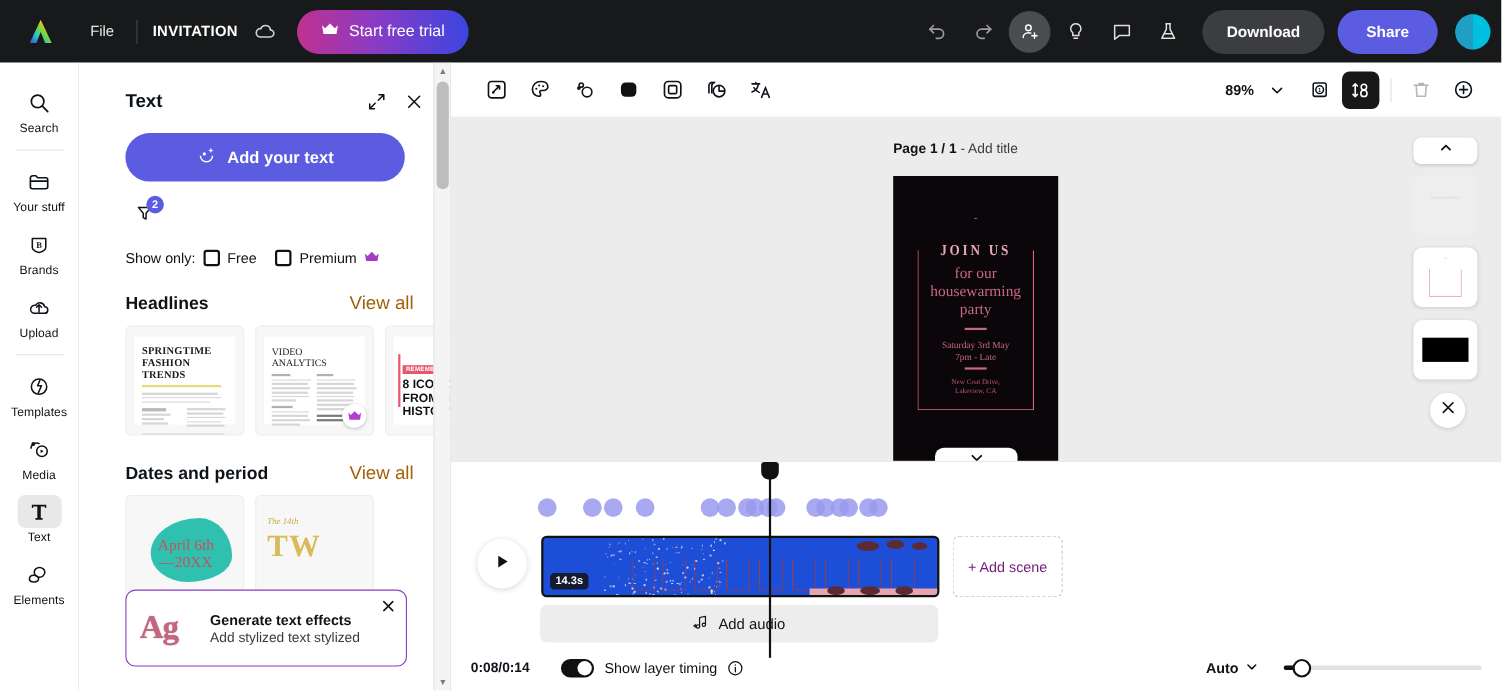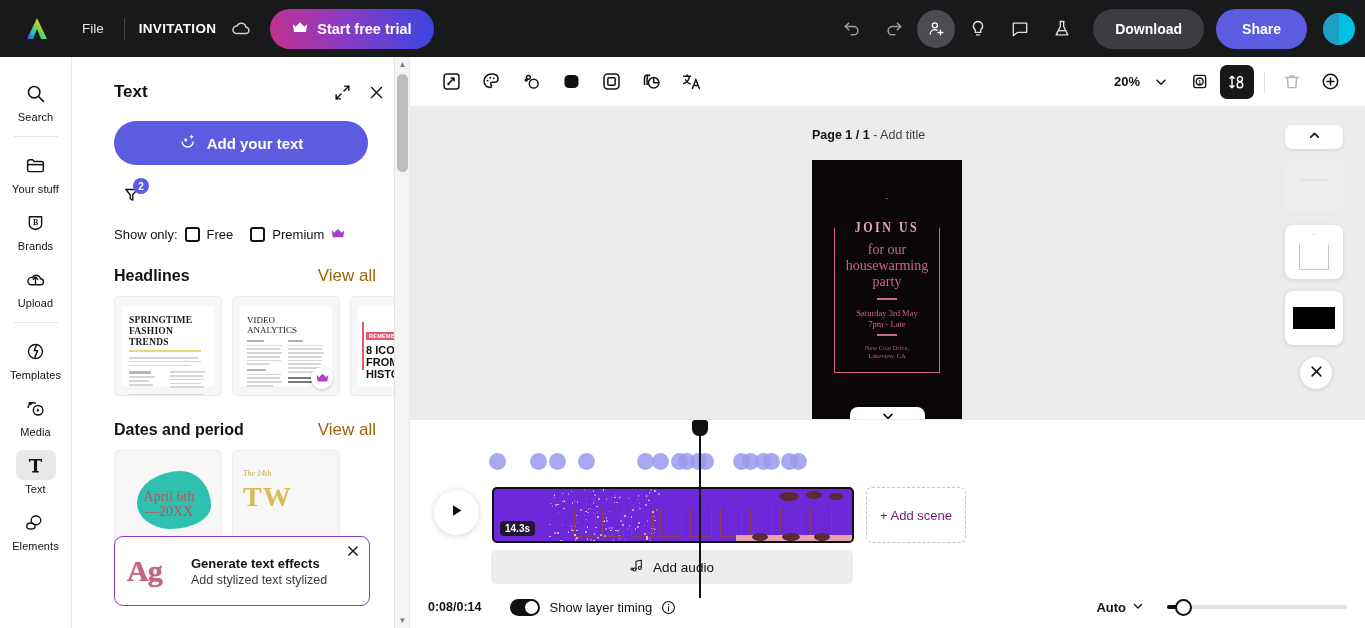--- a/index.html
+++ b/index.html
@@ -21,21 +21,21 @@
     padding:6px 8px; border-radius:6px;
   }
   .vdiv { width:1px; height:22px; background:#46474a; margin-left:12px; }
   .doc-title {
     color:#fff; font-size:13.5px; font-weight:bold; margin-left:14px; letter-spacing:.3px;
   }
   .cloud-ico { margin-left:14px; width:22px; height:22px; opacity:.9; }
   .trial-btn {
     margin-left:18px; height:40px; padding:0 22px; border-radius:20px;
     background:linear-gradient(90deg,#c0318f 0%,#8b3bc4 45%,#3b46e0 100%);
-    color:#fff; font-size:14.5px; font-weight:bold; display:flex;
+    color:#fff; font-size:14.5px; font-weight:normal; display:flex;
     align-items:center; gap:9px; cursor:pointer; border:none;
   }
   .tb-right { position:absolute; right:10px; top:0; height:57px; display:flex; align-items:center; gap:4px; }
   .tb-ico {
     width:38px; height:38px; border-radius:50%; display:flex; align-items:center;
     justify-content:center; cursor:pointer;
   }
   .tb-ico.filled { background:#4b4c50; }
   .download-btn {
     height:40px; padding:0 22px; border-radius:20px; background:#3c3d41; color:#fff;
@@ -308,21 +308,21 @@
     content:""; position:absolute; left:-7px; top:-4px; width:16px; height:16px;
     background:#111; border-radius:3px 3px 7px 7px;
   }
   .play-btn {
     position:absolute; left:24px; top:70px; width:45px; height:45px; border-radius:50%;
     background:#fff; box-shadow:0 1px 6px rgba(0,0,0,.16); display:flex;
     align-items:center; justify-content:center; cursor:pointer;
   }
   .scene {
     position:absolute; left:82px; top:67px; width:362px; height:56px;
-    border:2px solid #111; border-radius:5px; background:#6d28d9; overflow:hidden;
+    border:2px solid #111; border-radius:5px; background:#1d4ed8; overflow:hidden;
     cursor:pointer;
   }
   .scene-dur {
     position:absolute; left:6px; bottom:5px; background:rgba(20,20,20,.85); color:#fff;
     font-size:10px; font-weight:bold; padding:2px 5px; border-radius:4px; z-index:3;
   }
   .sc-house {
     position:absolute; top:10px; width:22px; height:38px; border:1px solid #8d3f54;
     clip-path: polygon(0 9px, 50% 0, 100% 9px, 100% 100%, 0 100%);
   }
@@ -753,21 +753,21 @@
     </div>
     <div class="et-ico">
       <svg width="21" height="21" viewBox="0 0 24 24" fill="none" stroke="#0e1318" stroke-width="1.6" stroke-linecap="round">
         <path d="M3 6h8M7 4.5v1.5M9.5 6c0 3.5-2.5 7-6.5 8.5"></path>
         <path d="M5 10c1.5 2.5 3.5 4 5.5 4.8"></path>
         <path d="M13 20l4-10 4 10M14.4 16.6h5.2"></path>
       </svg>
     </div>
 
     <div class="et-right">
-      <div class="zoom-pct">20%</div>
+      <div class="zoom-pct">89%</div>
       <div class="et-chip">
         <svg width="16" height="16" viewBox="0 0 24 24" fill="none" stroke="#0e1318" stroke-width="2.2" stroke-linecap="round" stroke-linejoin="round">
           <path d="M6 9.5l6 6 6-6"></path>
         </svg>
       </div>
       <div class="et-chip">
         <svg width="21" height="21" viewBox="0 0 24 24" fill="none" stroke="#0e1318" stroke-width="1.6">
           <path d="M7.5 5h9.5a2 2 0 0 1 2 2v10a2 2 0 0 1-2 2H7.5a2 2 0 0 1-2-2V7a2 2 0 0 1 2-2z"></path>
           <circle cx="12.2" cy="12" r="4"></circle>
           <text x="12.2" y="14.3" font-size="6" font-family="Liberation Sans, sans-serif" font-weight="bold" fill="#0e1318" stroke="none" text-anchor="middle">1</text>

